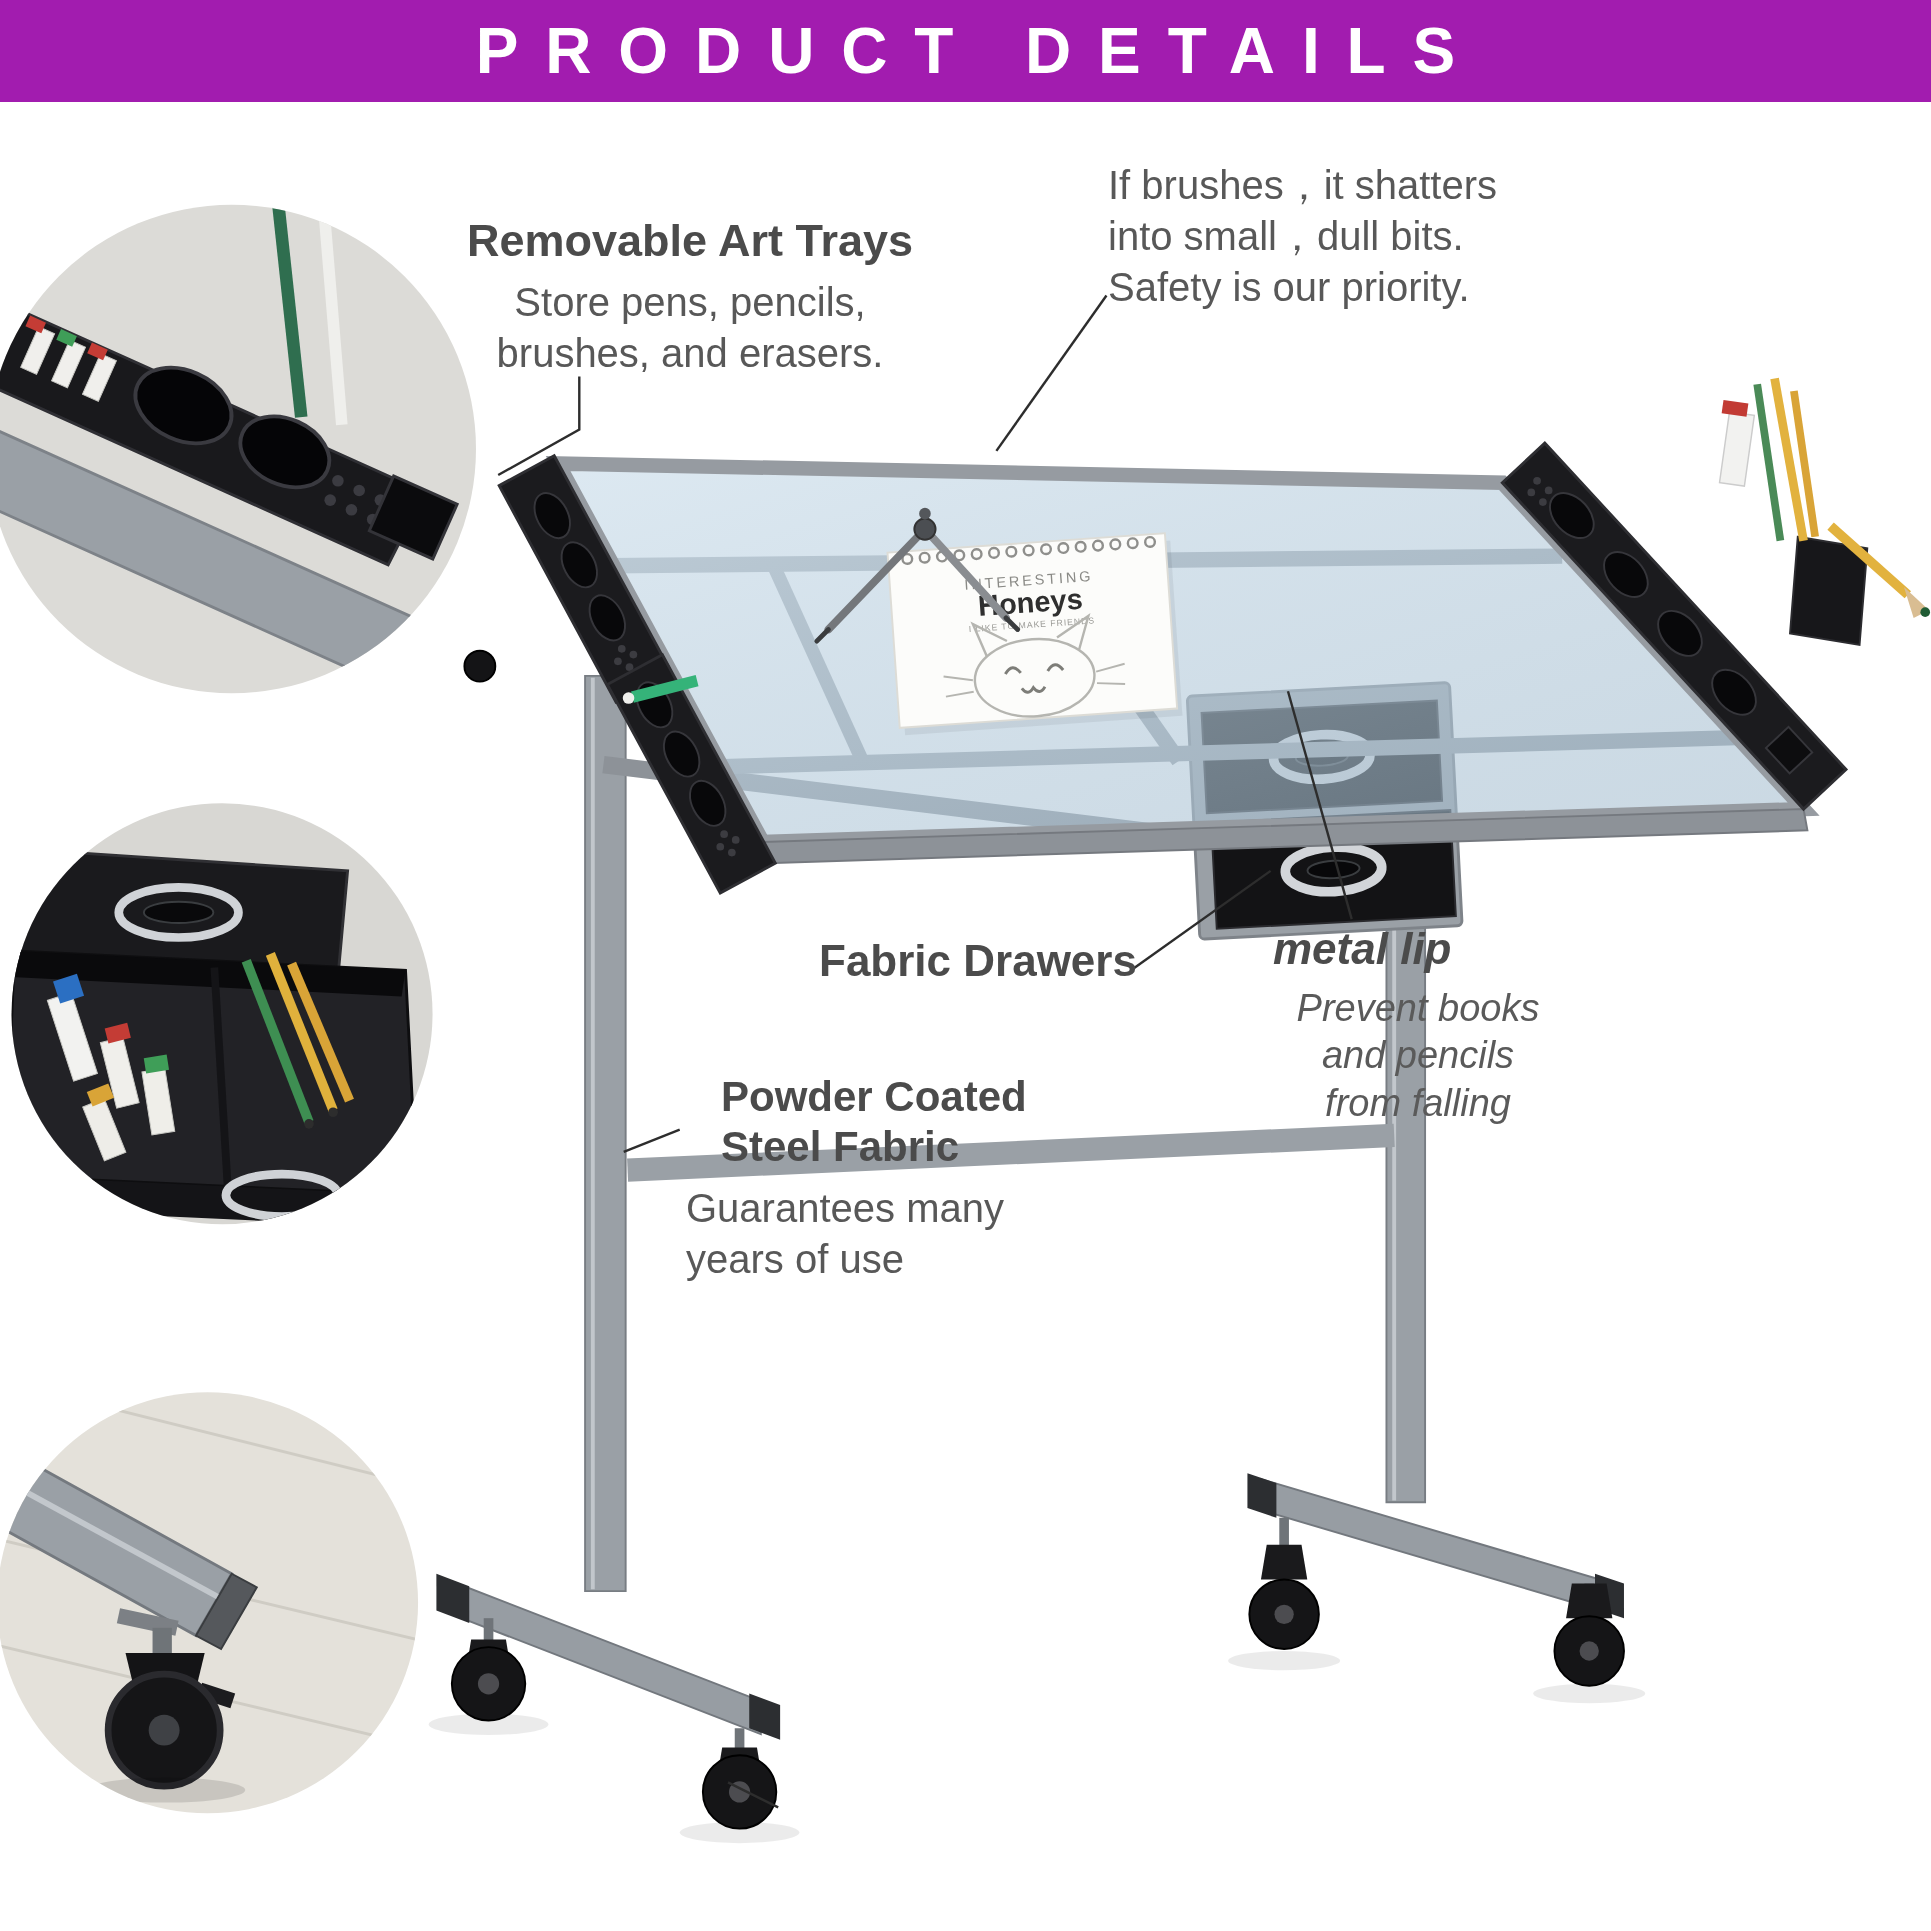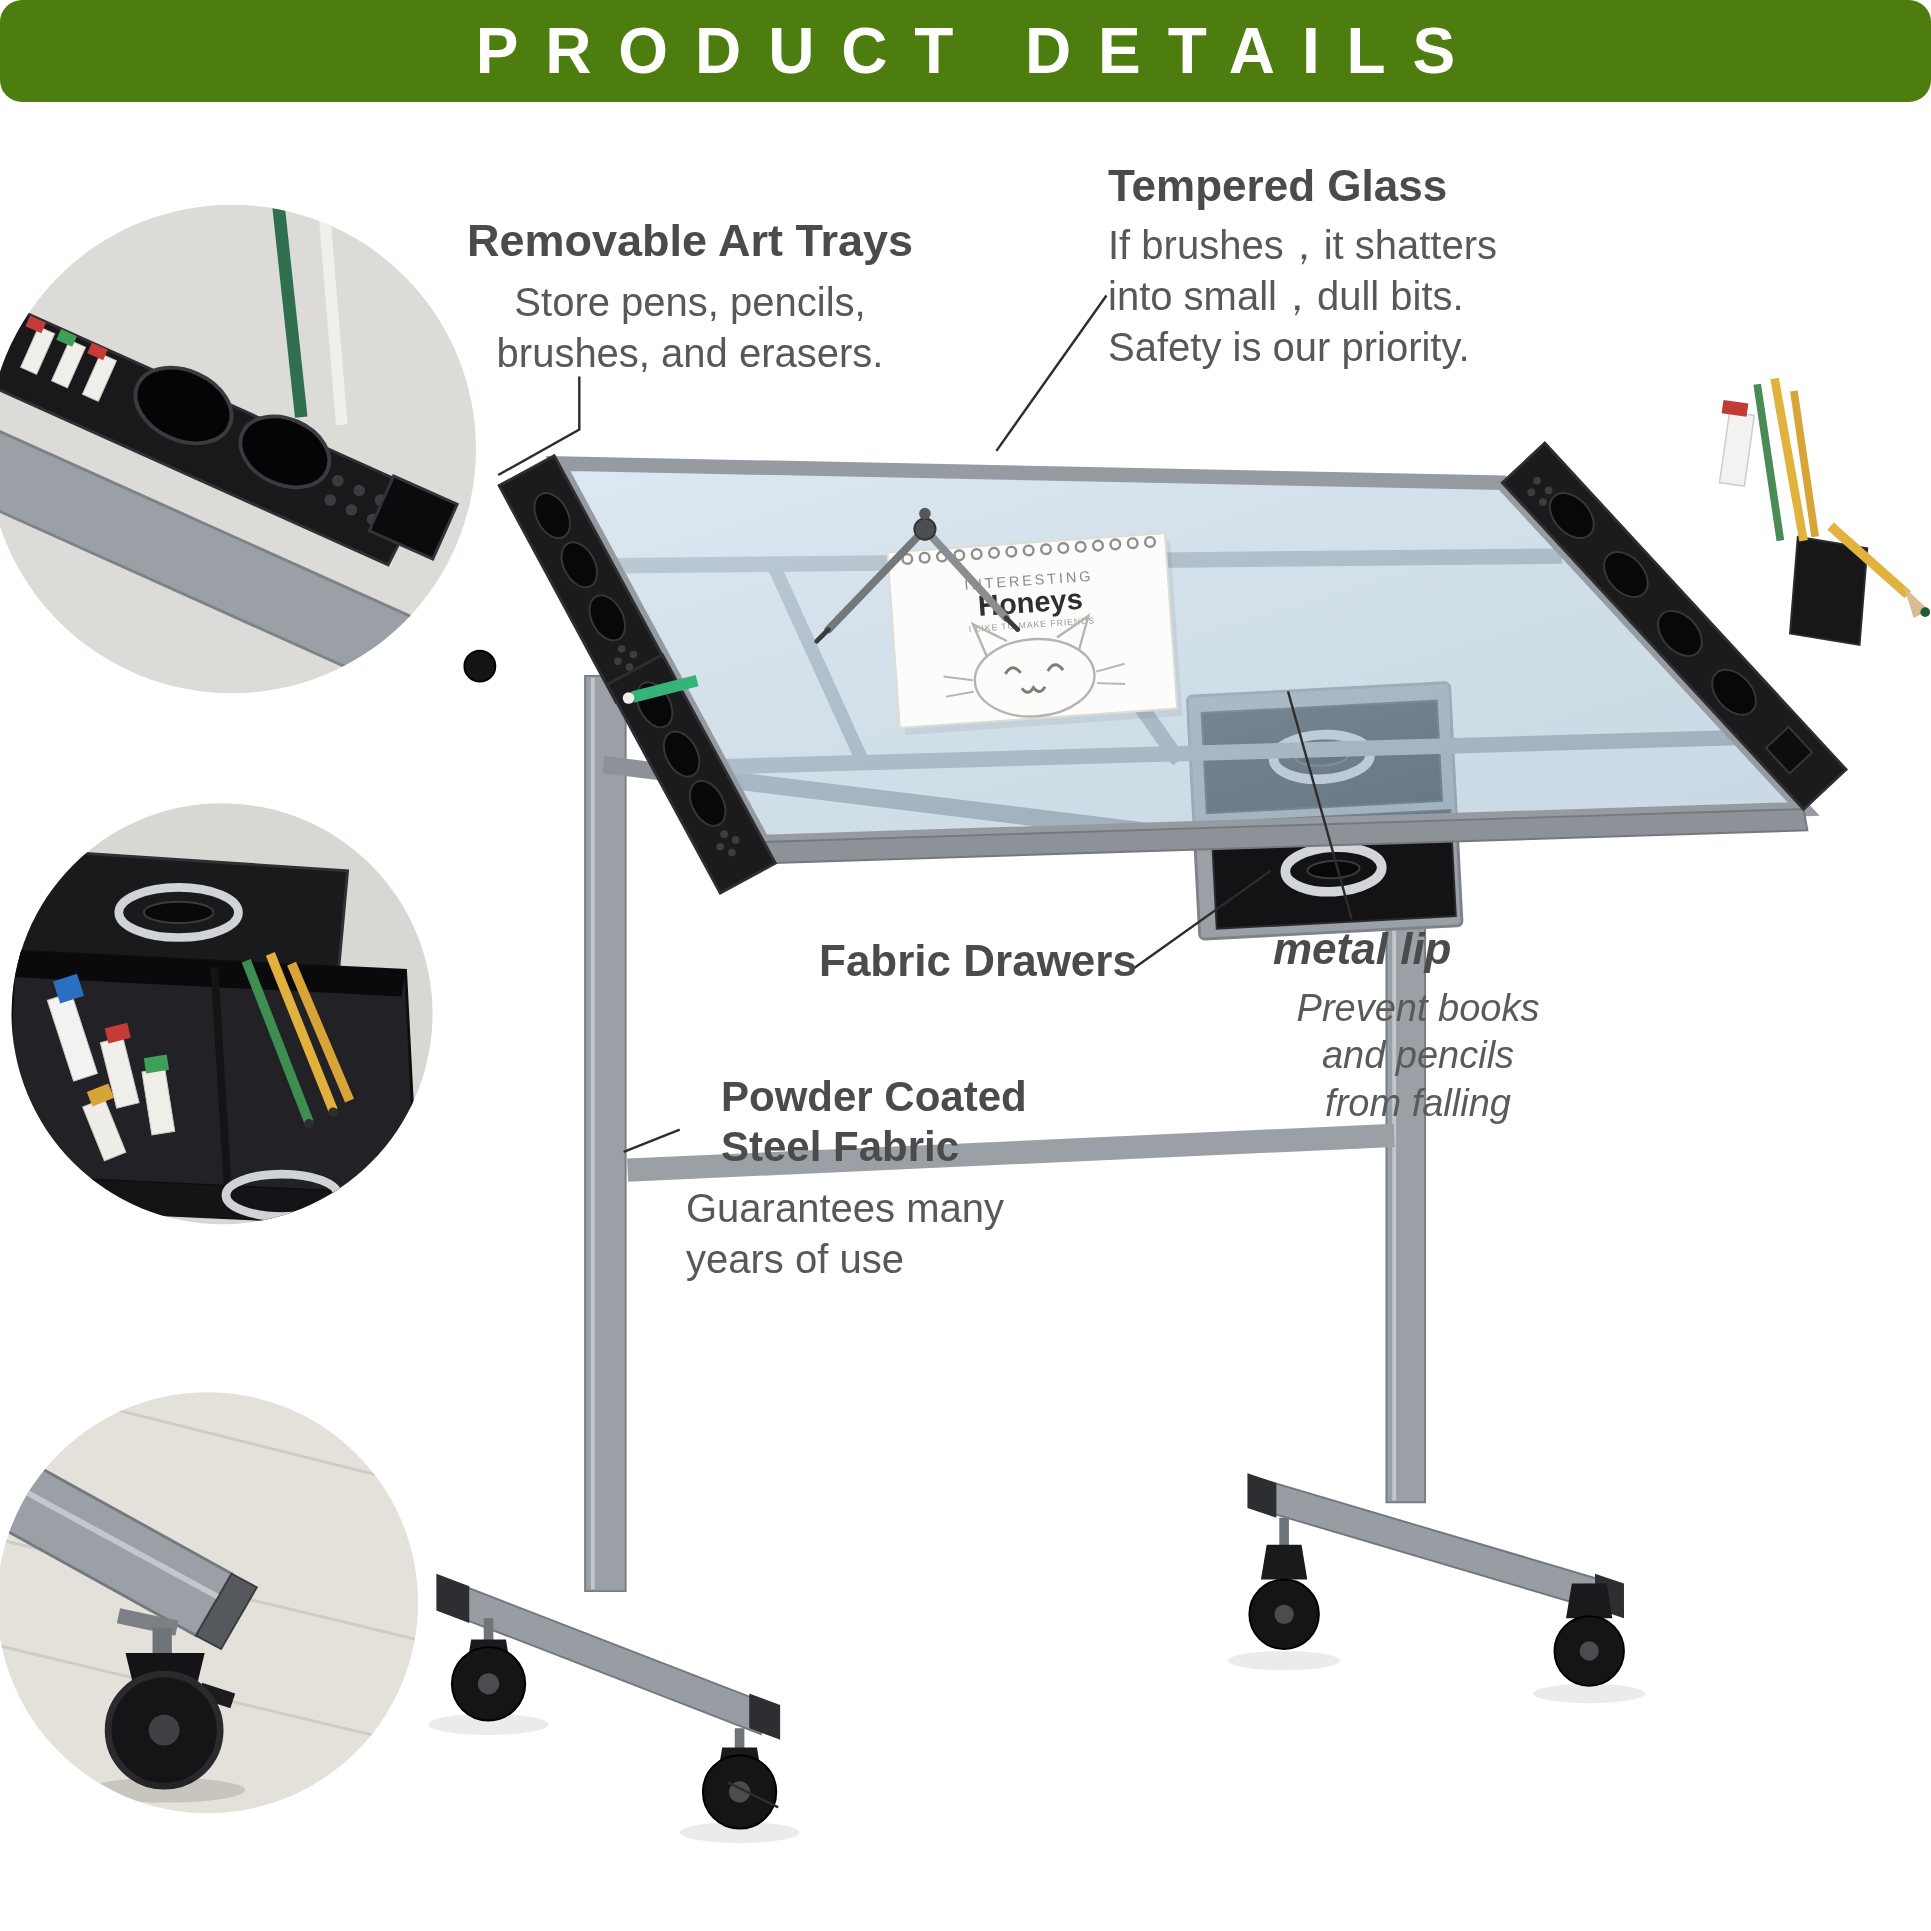--- a/index.html
+++ b/index.html
@@ -2,21 +2,21 @@
 <html><head>
 <meta charset="utf-8">
 <style>
   html,body{margin:0;padding:0;background:#fff;}
   .canvas{
     position:relative;width:1931px;height:1931px;background:#ffffff;
     overflow:hidden;font-family:"Liberation Sans",sans-serif;
   }
   .banner{
     position:absolute;left:0;top:0;width:1931px;height:102px;
-    background:#4d7c0f;display:flex;align-items:center;justify-content:center;border-radius:22px;
+    background:#a21caf;display:flex;align-items:center;justify-content:center;
   }
   .banner h1{
     margin:0;color:#ffffff;font-size:64px;font-weight:800;
     letter-spacing:0.42em;text-indent:0.42em;white-space:nowrap;
   }
   .scene{position:absolute;left:0;top:0;}
   .callout{position:absolute;}
   .co-title{font-weight:bold;color:#4b4b4b;font-size:44px;line-height:1.18;}
   .co-line{color:#585858;font-size:40px;line-height:1.28;}
   #co-art{left:439px;top:214px;width:502px;text-align:center;}
@@ -330,21 +330,20 @@
     </g>
   </svg>
 
   <div class="callout" id="co-art">
     <div class="co-title">Removable Art Trays</div>
     <div class="co-line">Store pens, pencils,</div>
     <div class="co-line">brushes, and erasers.</div>
   </div>
 
   <div class="callout" id="co-glass">
-    <div class="co-title">Tempered Glass</div>
     <div class="co-line">If brushes，it shatters</div>
     <div class="co-line">into small，dull bits.</div>
     <div class="co-line">Safety is our priority.</div>
   </div>
 
   <div class="callout" id="co-drawers">
     <div class="co-title">Fabric Drawers</div>
   </div>
 
   <div class="callout" id="co-lip">

